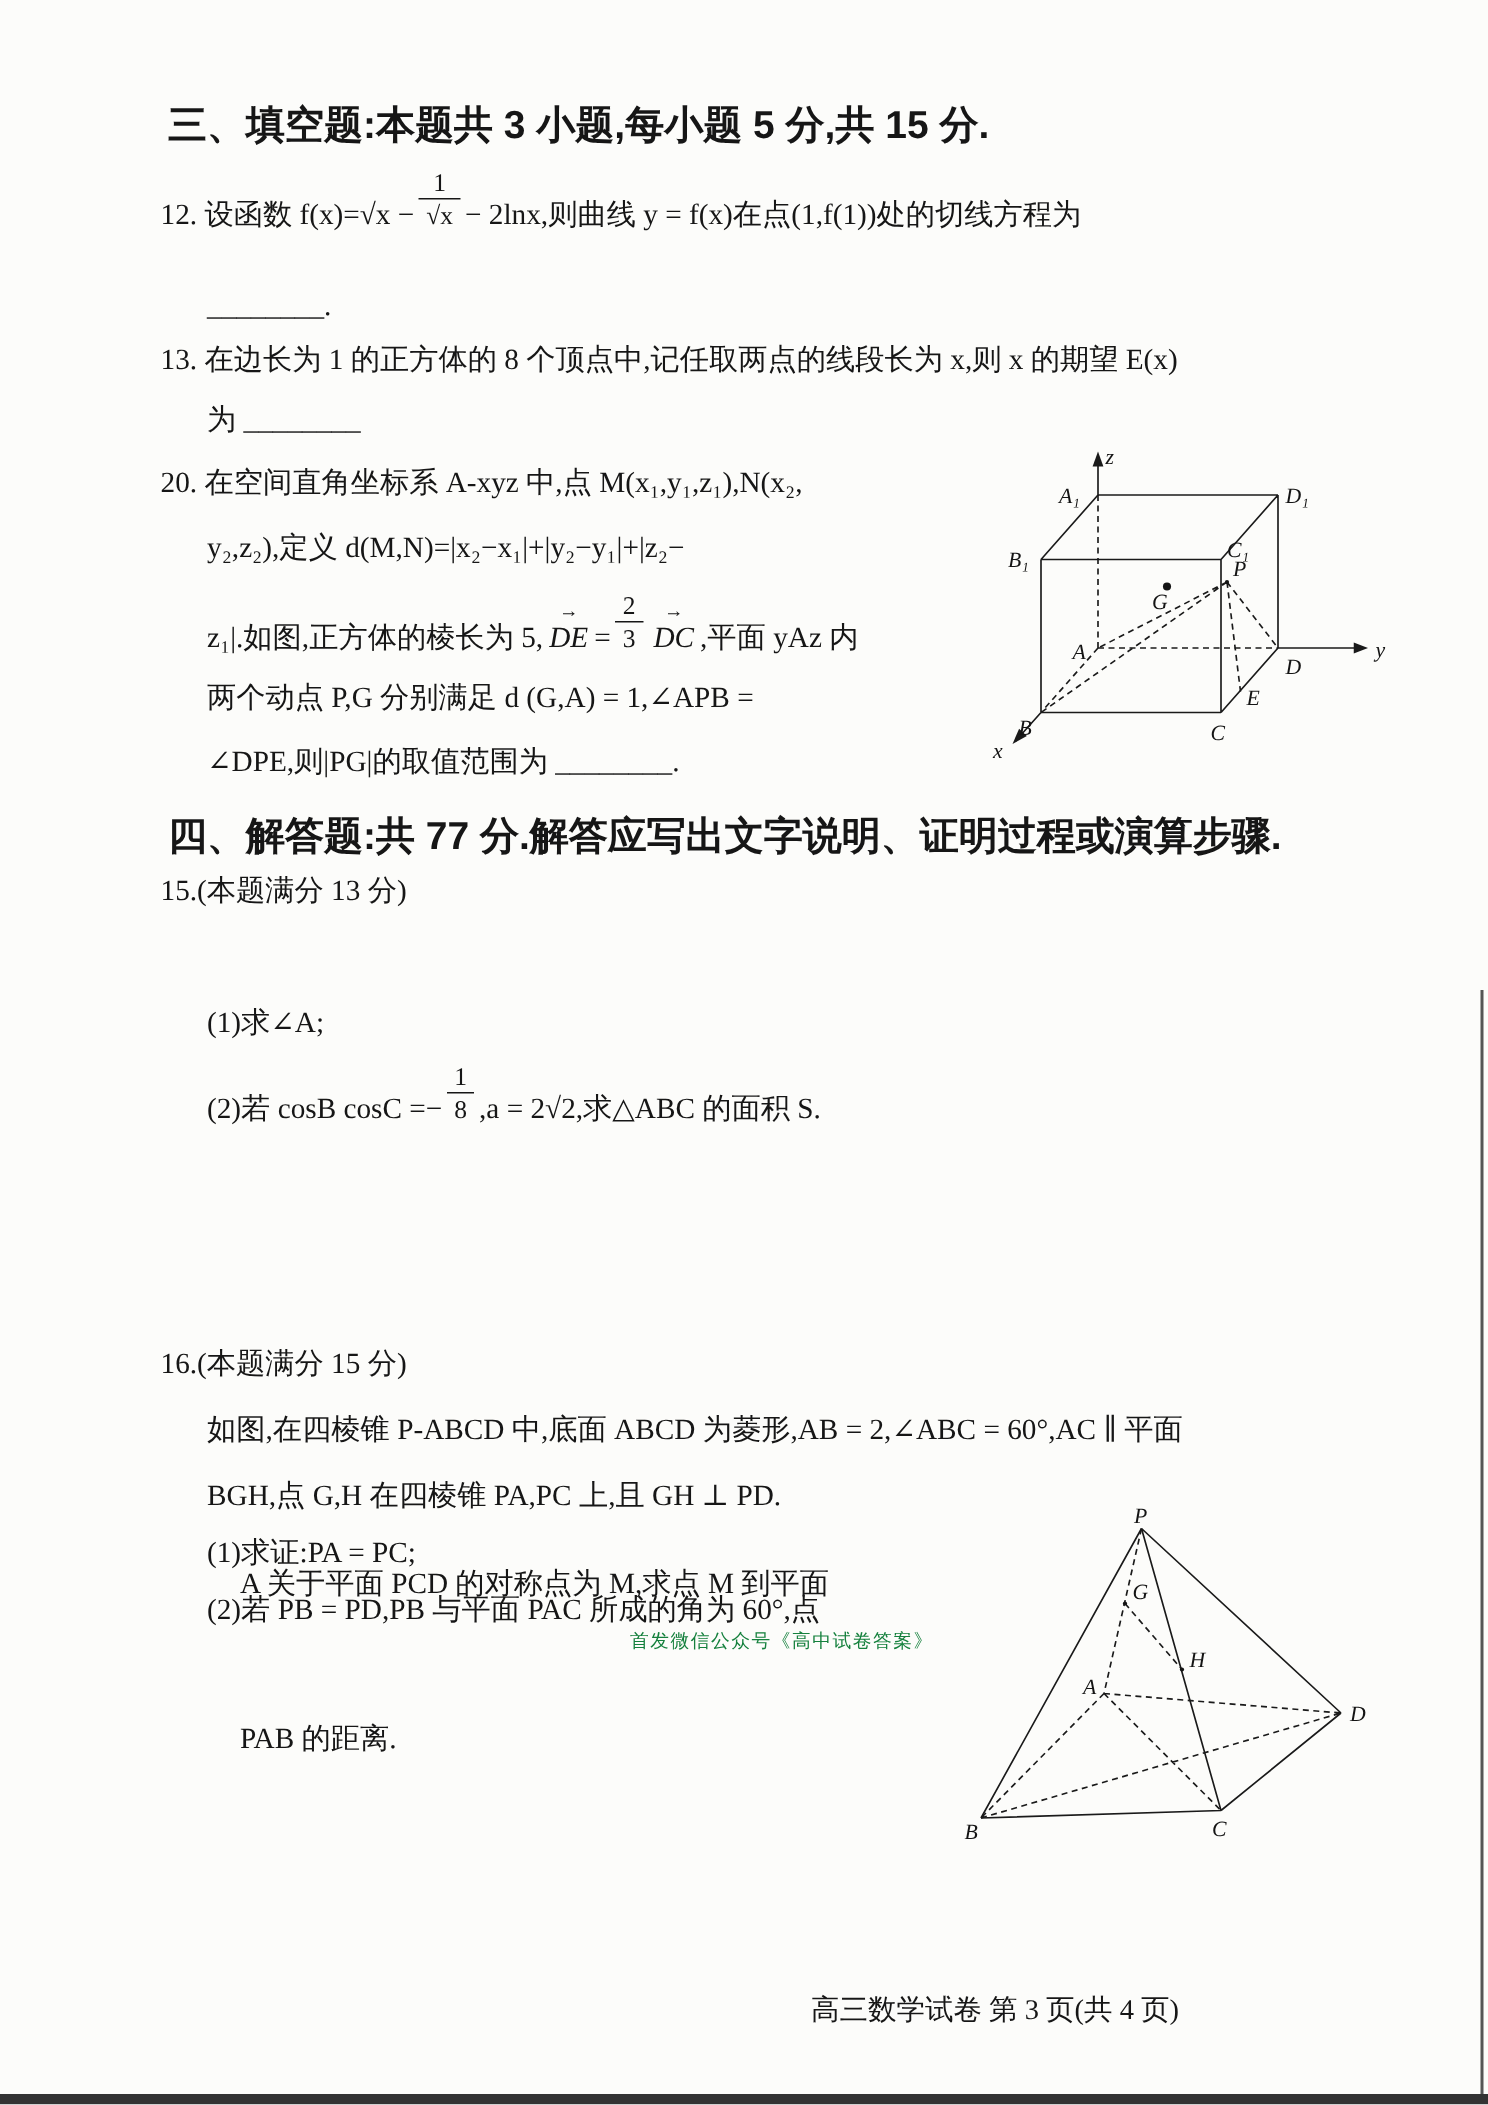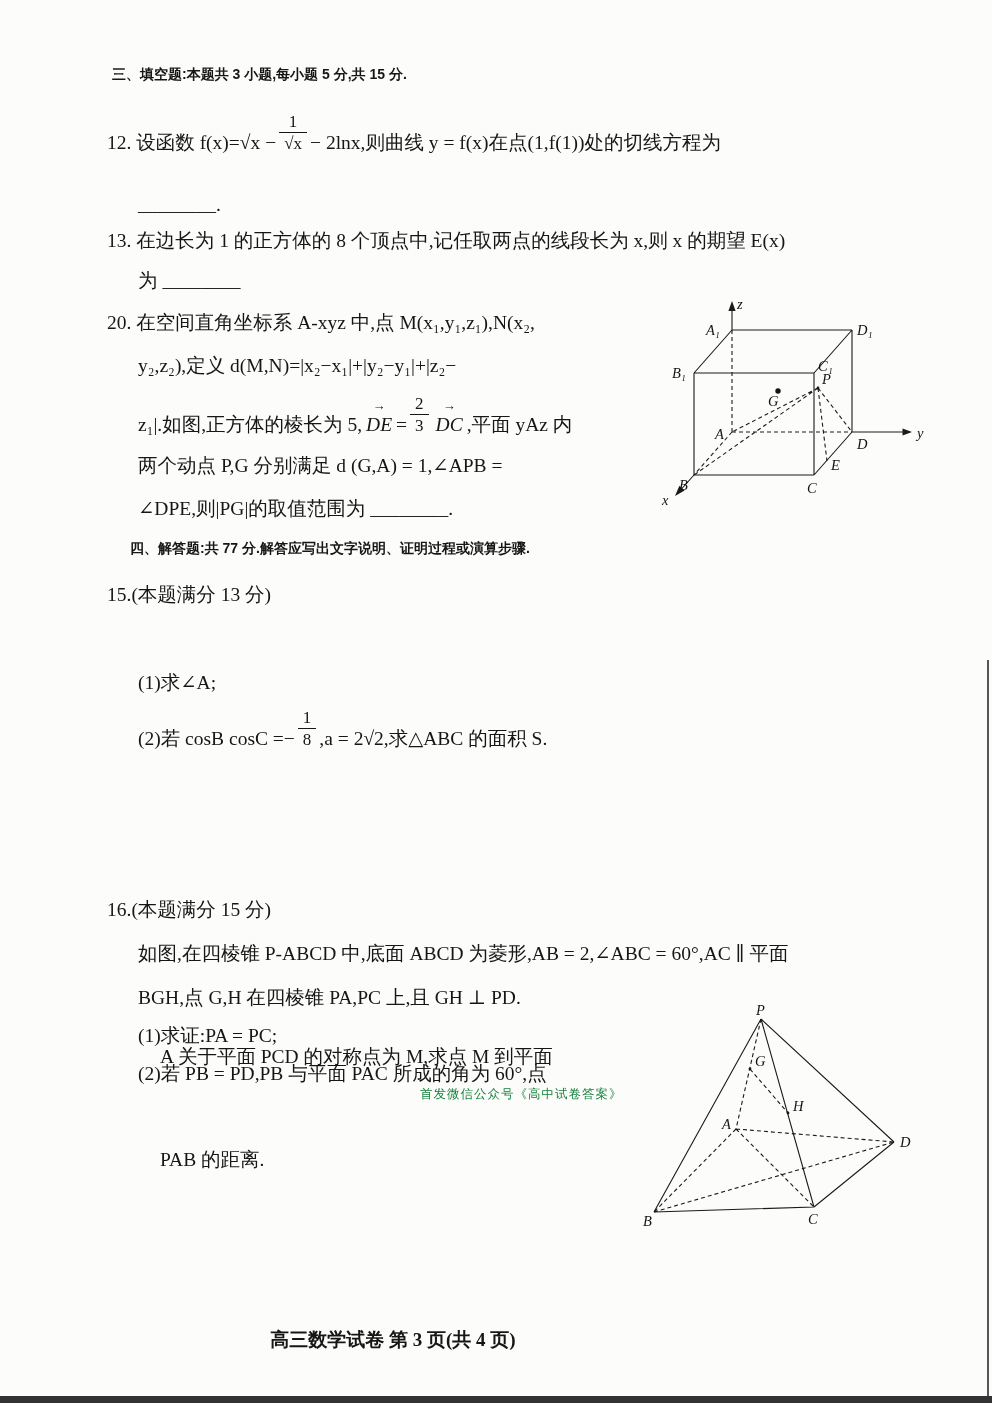--- a/index.html
+++ b/index.html
@@ -1,28 +1,28 @@
 <!DOCTYPE html>
 <html><head>
 <meta charset="utf-8">
 <style>
   html,body{margin:0;padding:0;background:#d8d8d8;}
   .page{position:relative;width:992px;height:1403px;background:#fcfcfa;overflow:hidden;
         font-family:"Liberation Serif","DejaVu Serif",serif;color:#161616;}
   .abs{position:absolute;}
-  .hdr{font-weight:700;font-size:14px;font-family:"Liberation Sans","DejaVu Sans",sans-serif;white-space:nowrap;}
+  .hdr{font-weight:700;font-size:26px;font-family:"Liberation Sans","DejaVu Sans",sans-serif;white-space:nowrap;}
   .line{font-size:19.5px;white-space:nowrap;line-height:1.35;}
   .line > span{vertical-align:baseline;}
   .frac{display:inline-block;vertical-align:-0.95em;text-align:center;line-height:1.12;margin:0 3px;}
   .frac .fn{display:block;padding:0 5px 1px;border-bottom:1.4px solid #161616;font-size:17px;}
   .frac .fd{display:block;padding:1px 5px 0;font-size:17px;}
   .vec{display:inline-block;position:relative;margin:0 4px;font-style:italic;text-align:center;}
   .vec::before{content:"→";position:absolute;left:0;right:0;top:-13px;font-size:13px;font-style:normal;text-align:center;line-height:1;}
   .watermark{color:#15803d;font-size:12.5px;font-family:"Liberation Sans","DejaVu Sans",sans-serif;letter-spacing:1px;white-space:nowrap;}
-  .footer{font-size:19px;text-align:center;width:786px;left:0;font-weight:bold;}
+  .footer{font-size:19px;text-align:right;width:786px;left:0;}
   .figlbl text{font-family:"Liberation Serif","DejaVu Serif",serif;font-style:italic;font-size:14.5px;fill:#141414;}
   .edge{stroke:#1a1a1a;stroke-width:1.1;fill:none;}
   .dash{stroke-dasharray:4 3;}
   .scan-bottom{left:0;top:1396px;width:992px;height:7px;background:#333;}
   .scan-right{left:987px;top:660px;width:2px;height:736px;background:#555;}
 </style>
 </head>
 <body>
 
 <div class="page">
@@ -81,21 +81,21 @@
       <text x="55" y="147">A</text>
       <text x="197" y="157">D</text>
       <text x="257" y="146">y</text>
       <text x="171" y="178">E</text>
       <text x="19" y="198">B</text>
       <text x="2" y="213">x</text>
       <text x="147" y="201">C</text>
     </g>
   </svg>
 
-  <div class="abs hdr" style="left:130px;top:540px">四、解答题:共 77 分.解答应写出文字说明、证明过程或演算步骤.</div>
+  <div class="abs hdr" style="left:112px;top:540px">四、解答题:共 77 分.解答应写出文字说明、证明过程或演算步骤.</div>
 
   <div class="abs line" style="left:107px;top:582px">
     <span>15.</span><span>(本题满分 13 分)</span>
   </div>
   <div class="abs line" style="left:138px;top:670px">(1)求∠A;</div>
   <div class="abs line" style="left:138px;top:708px">
     <span>(2)若 cosB cosC =−</span><span class="frac"><span class="fn">1</span><span class="fd">8</span></span><span>,a = 2√2,求△ABC 的面积 S.</span>
   </div>
 
   <div class="abs line" style="left:107px;top:897px">

